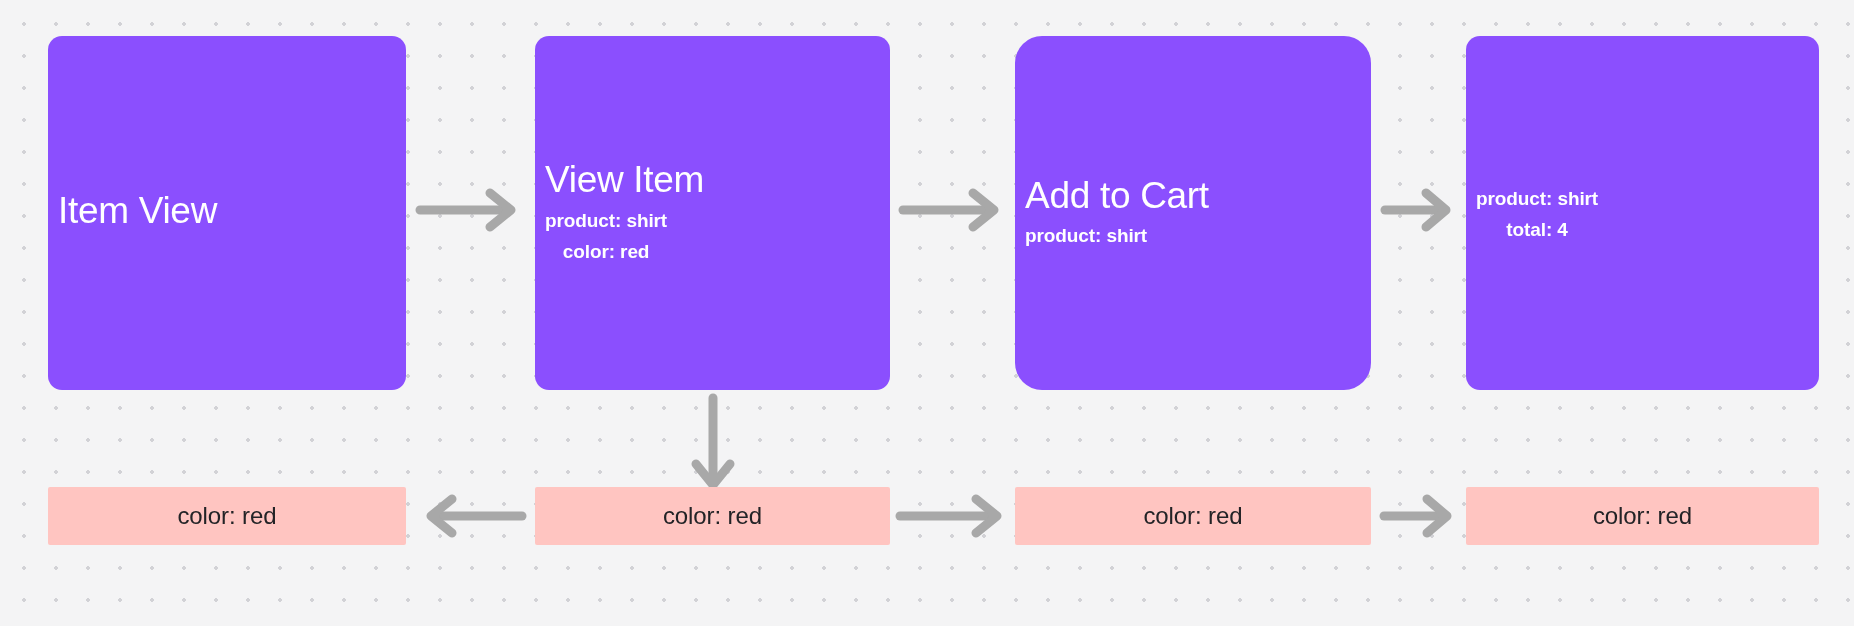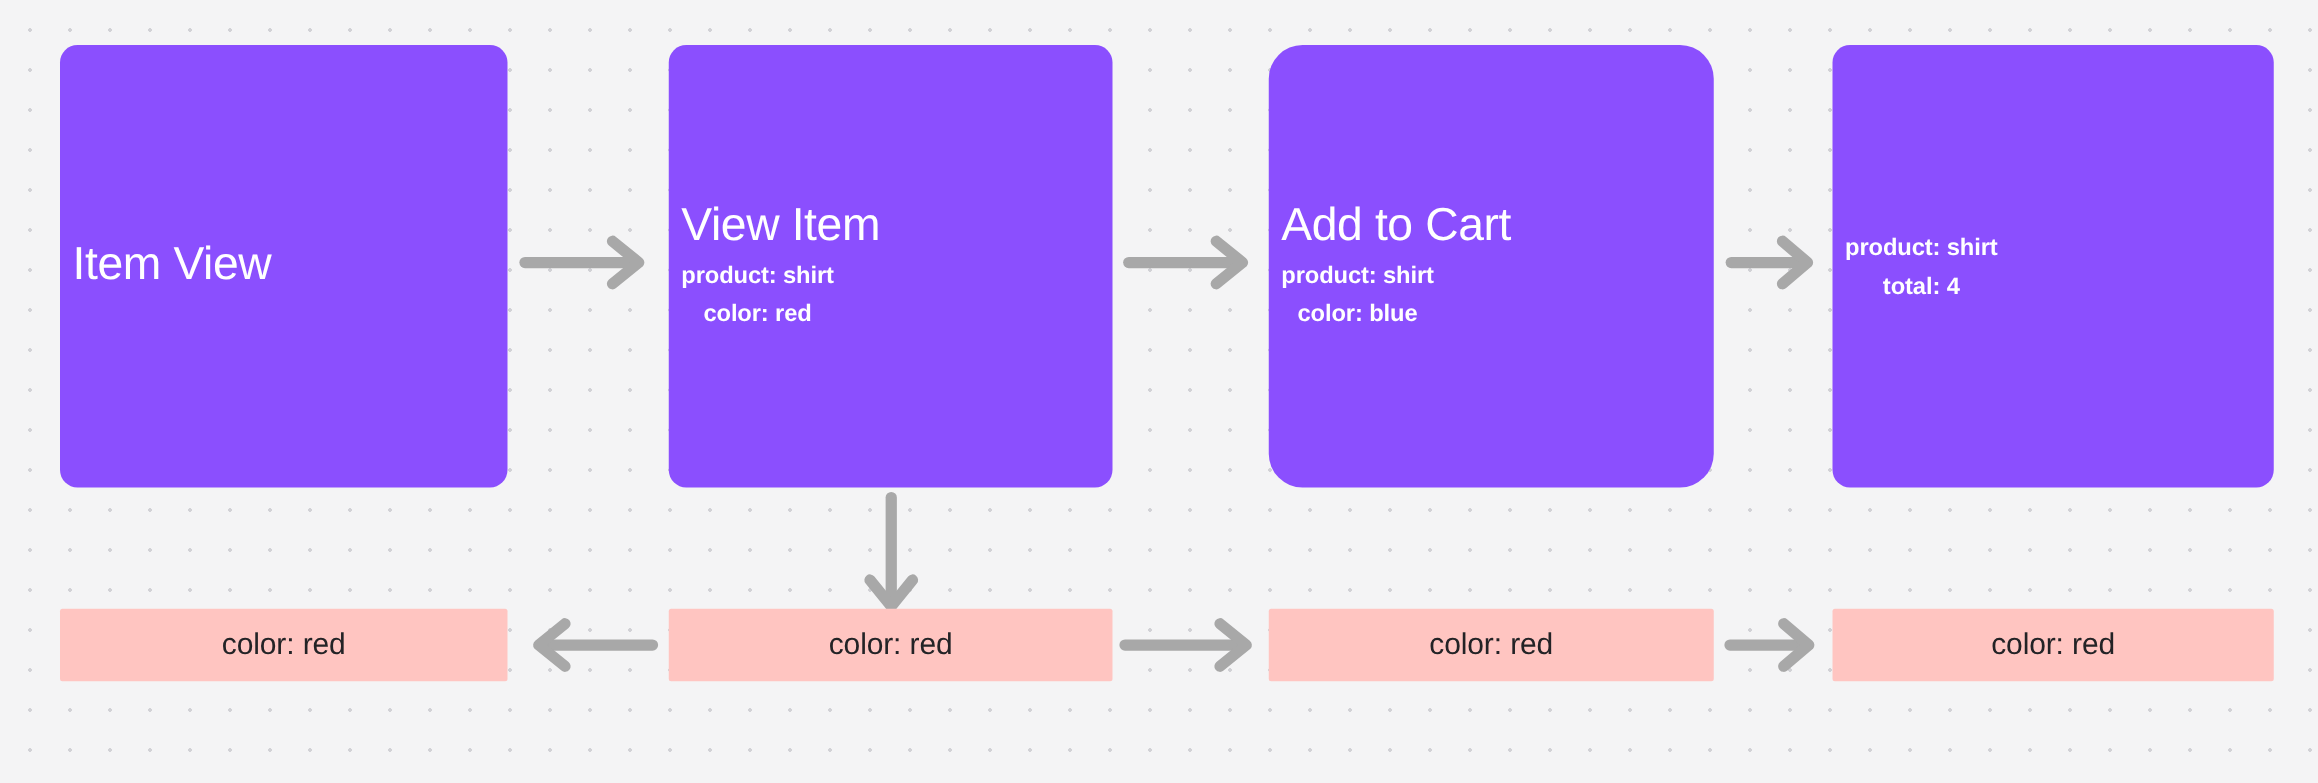--- a/index.html
+++ b/index.html
@@ -78,21 +78,20 @@
     <div class="node-props">
       <div class="node-prop">product: shirt</div>
       <div class="node-prop">color: red</div>
     </div>
   </div>
 
   <div class="node" style="left:1015px; top:36px; width:356px; height:354px;border-radius:27px;">
     <div class="node-title">Add to Cart</div>
     <div class="node-props">
       <div class="node-prop">product: shirt</div>
-      <div class="node-prop">color: blue</div>
     </div>
   </div>
 
   <div class="node" style="left:1466px; top:36px; width:353px; height:354px;">
     <div class="node-props">
       <div class="node-prop">product: shirt</div>
       <div class="node-prop">total: 4</div>
     </div>
   </div>
 

